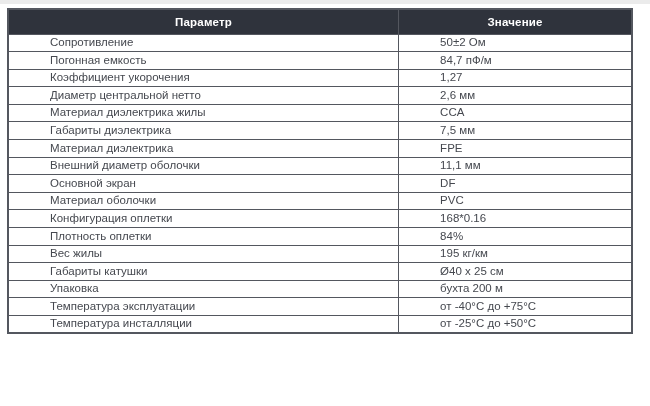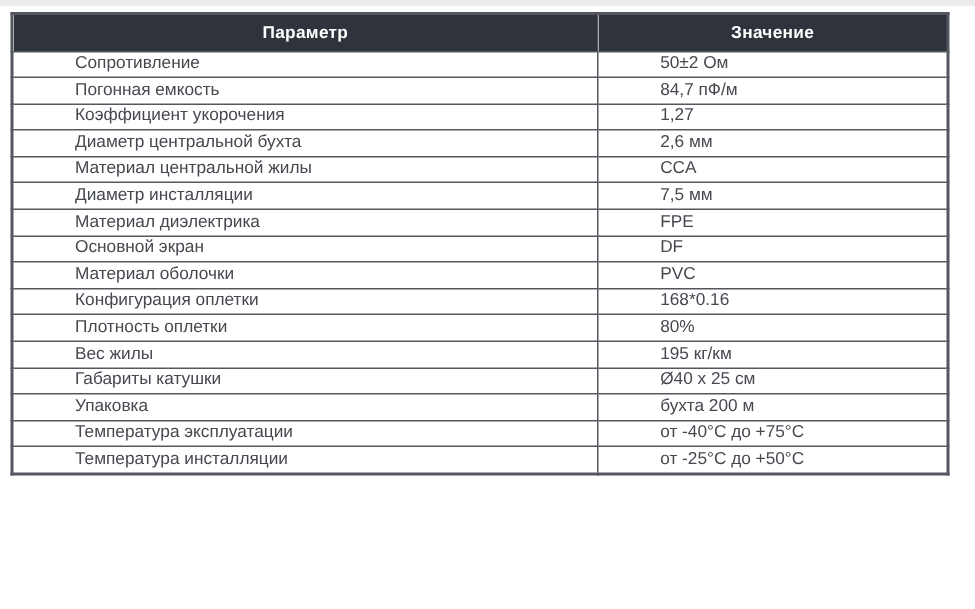--- a/index.html
+++ b/index.html
@@ -90,50 +90,54 @@
   </tr>
       <tr>
     <td>Погонная емкость</td>
     <td>84,7 пФ/м</td>
   </tr>
       <tr>
     <td>Коэффициент укорочения</td>
     <td>1,27</td>
   </tr>
       <tr>
-    <td>Диаметр центральной бухта</td>
+    <td>Диаметр центральной нетто</td>
     <td>2,6 мм</td>
   </tr>
       <tr>
-    <td>Материал центральной жилы</td>
+    <td>Материал диэлектрика жилы</td>
     <td>CCA</td>
   </tr>
       <tr>
-    <td>Диаметр инсталляции</td>
+    <td>Габариты диэлектрика</td>
     <td>7,5 мм</td>
   </tr>
       <tr>
     <td>Материал диэлектрика</td>
     <td>FPE</td>
+  </tr>
+      <tr>
+    <td>Внешний диаметр оболочки</td>
+    <td>11,1 мм</td>
   </tr>
       <tr>
     <td>Основной экран</td>
     <td>DF</td>
   </tr>
       <tr>
     <td>Материал оболочки</td>
     <td>PVC</td>
   </tr>
       <tr>
     <td>Конфигурация оплетки</td>
     <td>168*0.16</td>
   </tr>
       <tr>
     <td>Плотность оплетки</td>
-    <td>80%</td>
+    <td>84%</td>
   </tr>
       <tr>
     <td>Вес жилы</td>
     <td>195 кг/км</td>
   </tr>
       <tr>
     <td>Габариты катушки</td>
     <td>Ø40 x 25 см</td>
   </tr>
       <tr>

